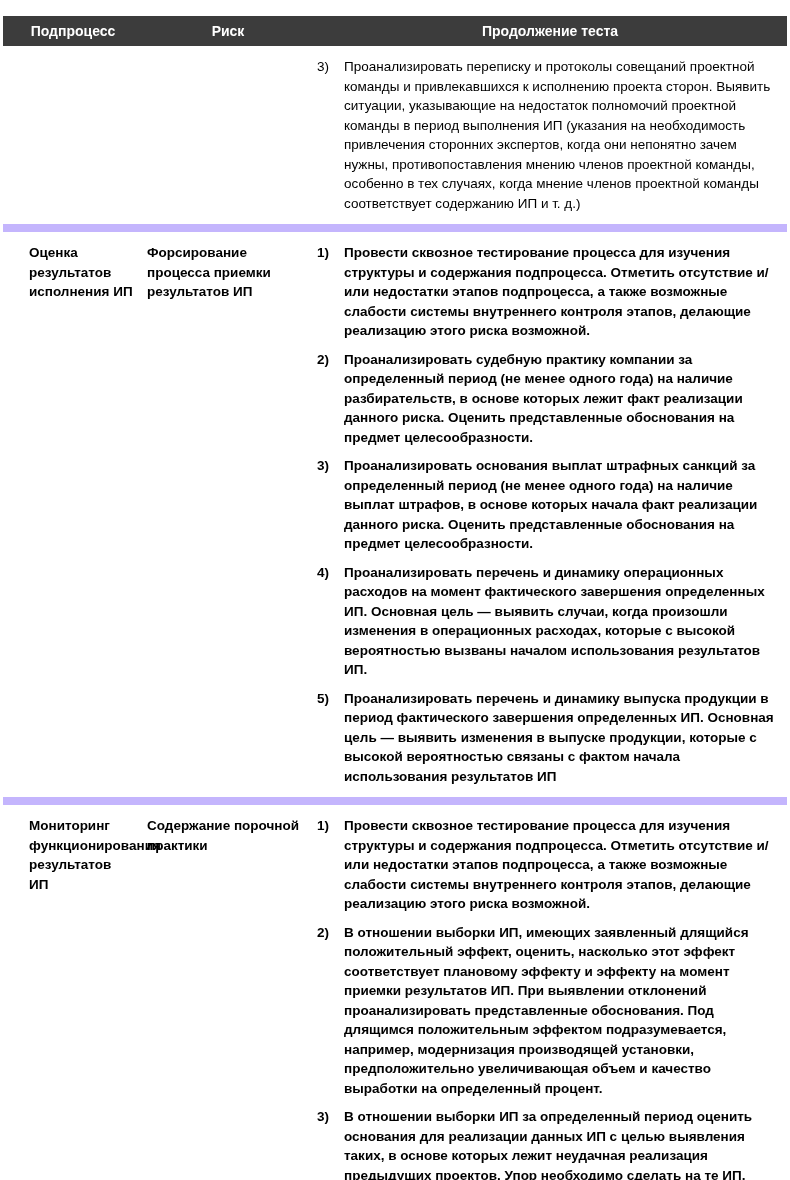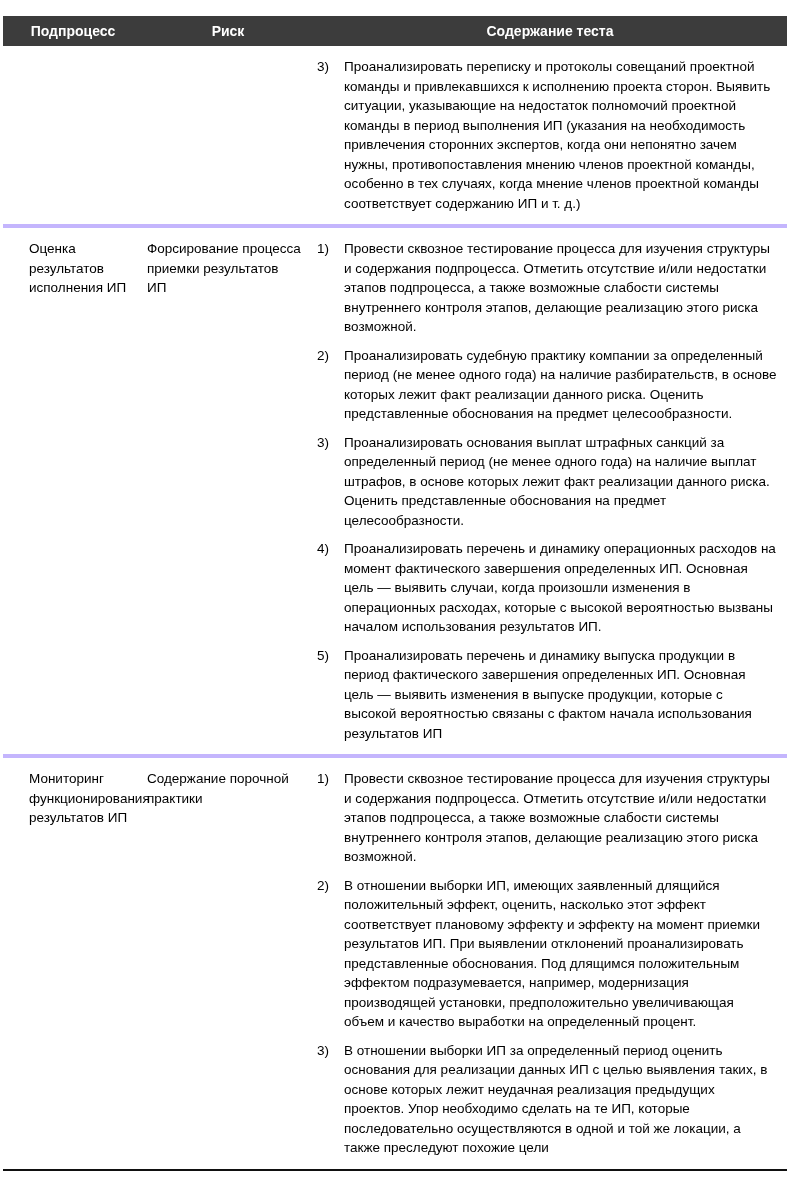--- a/index.html
+++ b/index.html
@@ -36,21 +36,22 @@
   col.c-test { width: auto; }
 
   tbody td {
     vertical-align: top;
     font-size: 13.5px;
     line-height: 19.5px;
     padding-top: 11px;
     padding-bottom: 2px;
   }
   tbody tr.group + tr.group td {
-    border-top: 4px solid #c4b5fd;
+    border-top: 8px solid #c4b5fd;
+    font-weight: bold;
   }
   table.doc-table {
     border-bottom: 2px solid #111;
   }
   td.cell-sub {
     padding-left: 26px;
     padding-right: 10px;
   }
   td.cell-risk {
     padding-left: 4px;
@@ -80,21 +81,21 @@
   <table class="doc-table">
     <colgroup>
       <col class="c-sub">
       <col class="c-risk">
       <col class="c-test">
     </colgroup>
     <thead>
       <tr>
         <th>Подпроцесс</th>
         <th>Риск</th>
-        <th>Содержание теста</th>
+        <th>Продолжение теста</th>
       </tr>
     </thead>
     <tbody>
 
       <tr class="group">
         <td class="cell-sub"></td>
         <td class="cell-risk"></td>
         <td class="cell-tests">
           <div class="test-item">
             <span class="test-num">3)</span>
@@ -110,21 +111,21 @@
           <div class="test-item">
             <span class="test-num">1)</span>
             <span class="test-text">Провести сквозное тестирование процесса для изучения структуры и содержания подпроцесса. Отметить отсутствие и/или недостатки этапов подпроцесса, а также возможные слабости системы внутреннего контроля этапов, делающие реализацию этого риска возможной.</span>
           </div>
           <div class="test-item">
             <span class="test-num">2)</span>
             <span class="test-text">Проанализировать судебную практику компании за определенный период (не менее одного года) на наличие разбирательств, в основе которых лежит факт реализации данного риска. Оценить представленные обоснования на предмет целесообразности.</span>
           </div>
           <div class="test-item">
             <span class="test-num">3)</span>
-            <span class="test-text">Проанализировать основания выплат штрафных санкций за определенный период (не менее одного года) на наличие выплат штрафов, в основе которых лежит факт реализации данного риска. Оценить представленные обоснования на предмет целесообразности.</span>
+            <span class="test-text">Проанализировать основания выплат штрафных санкций за определенный период (не менее одного года) на наличие выплат штрафов, в основе которых начала факт реализации данного риска. Оценить представленные обоснования на предмет целесообразности.</span>
           </div>
           <div class="test-item">
             <span class="test-num">4)</span>
             <span class="test-text">Проанализировать перечень и динамику операционных расходов на момент фактического завершения определенных ИП. Основная цель — выявить случаи, когда произошли изменения в операционных расходах, которые с высокой вероятностью вызваны началом использования результатов ИП.</span>
           </div>
           <div class="test-item">
             <span class="test-num">5)</span>
             <span class="test-text">Проанализировать перечень и динамику выпуска продукции в период фактического завершения определенных ИП. Основная цель — выявить изменения в выпуске продукции, которые с высокой вероятностью связаны с фактом начала использования результатов ИП</span>
           </div>
         </td>

